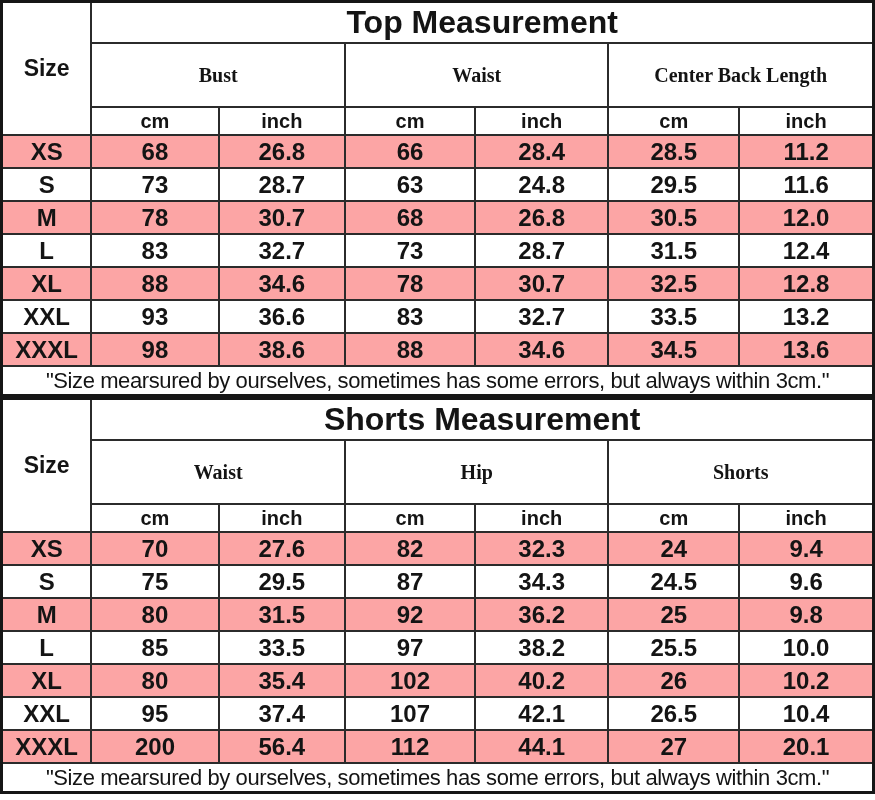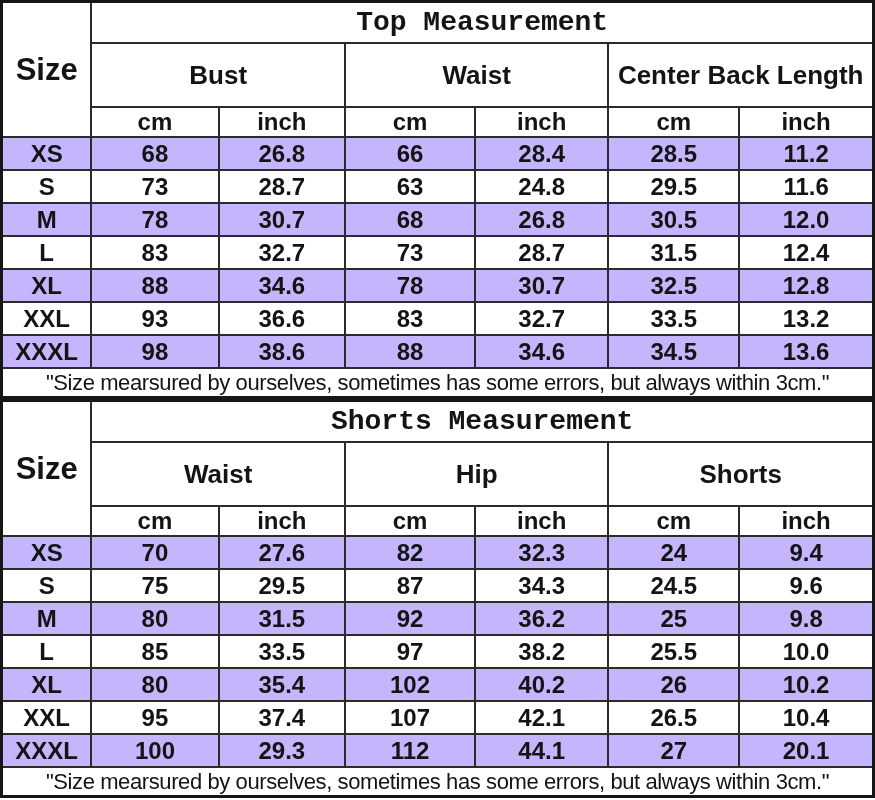--- a/index.html
+++ b/index.html
@@ -24,44 +24,44 @@
     text-align: center;
     vertical-align: middle;
     padding: 0;
     font-weight: bold;
     color: #141414;
     overflow: hidden;
     white-space: nowrap;
   }
   tr.row-title th.title-cell {
     height: 39px;
-    font-size: 28px;
-    font-family: Liberation Mono, monospace;
+    font-size: 32px;
   }
   th.size-head {
-    font-size: 31px;
+    font-size: 23px;
   }
   tr.row-group th {
     height: 62px;
-    font-size: 26px;
+    font-size: 20px;
+    font-family: Liberation Serif, serif;
   }
   tr.row-unit th {
     height: 26px;
-    font-size: 24px;
+    font-size: 20px;
   }
   tbody.data-rows tr {
     height: 33px;
   }
   tbody.data-rows th,
   tbody.data-rows td {
     font-size: 24px;
   }
   tbody.data-rows tr.shade th,
   tbody.data-rows tr.shade td {
-    background: #c4b5fd;
+    background: #fca5a5;
   }
   tr.row-note td {
     height: 27px;
     font-weight: normal;
     font-size: 22px;
     letter-spacing: -0.4px;
     background: #ffffff;
   }
 </style>
 </head>
@@ -249,22 +249,22 @@
           <th>XXL</th>
           <td>95</td>
           <td>37.4</td>
           <td>107</td>
           <td>42.1</td>
           <td>26.5</td>
           <td>10.4</td>
         </tr>
         <tr class="shade">
           <th>XXXL</th>
-          <td>100</td>
-          <td>29.3</td>
+          <td>200</td>
+          <td>56.4</td>
           <td>112</td>
           <td>44.1</td>
           <td>27</td>
           <td>20.1</td>
         </tr>
       </tbody>
     <tfoot>
       <tr class="row-note">
         <td colspan="7">"Size mearsured by ourselves, sometimes has some errors, but always within 3cm."</td>
       </tr>

